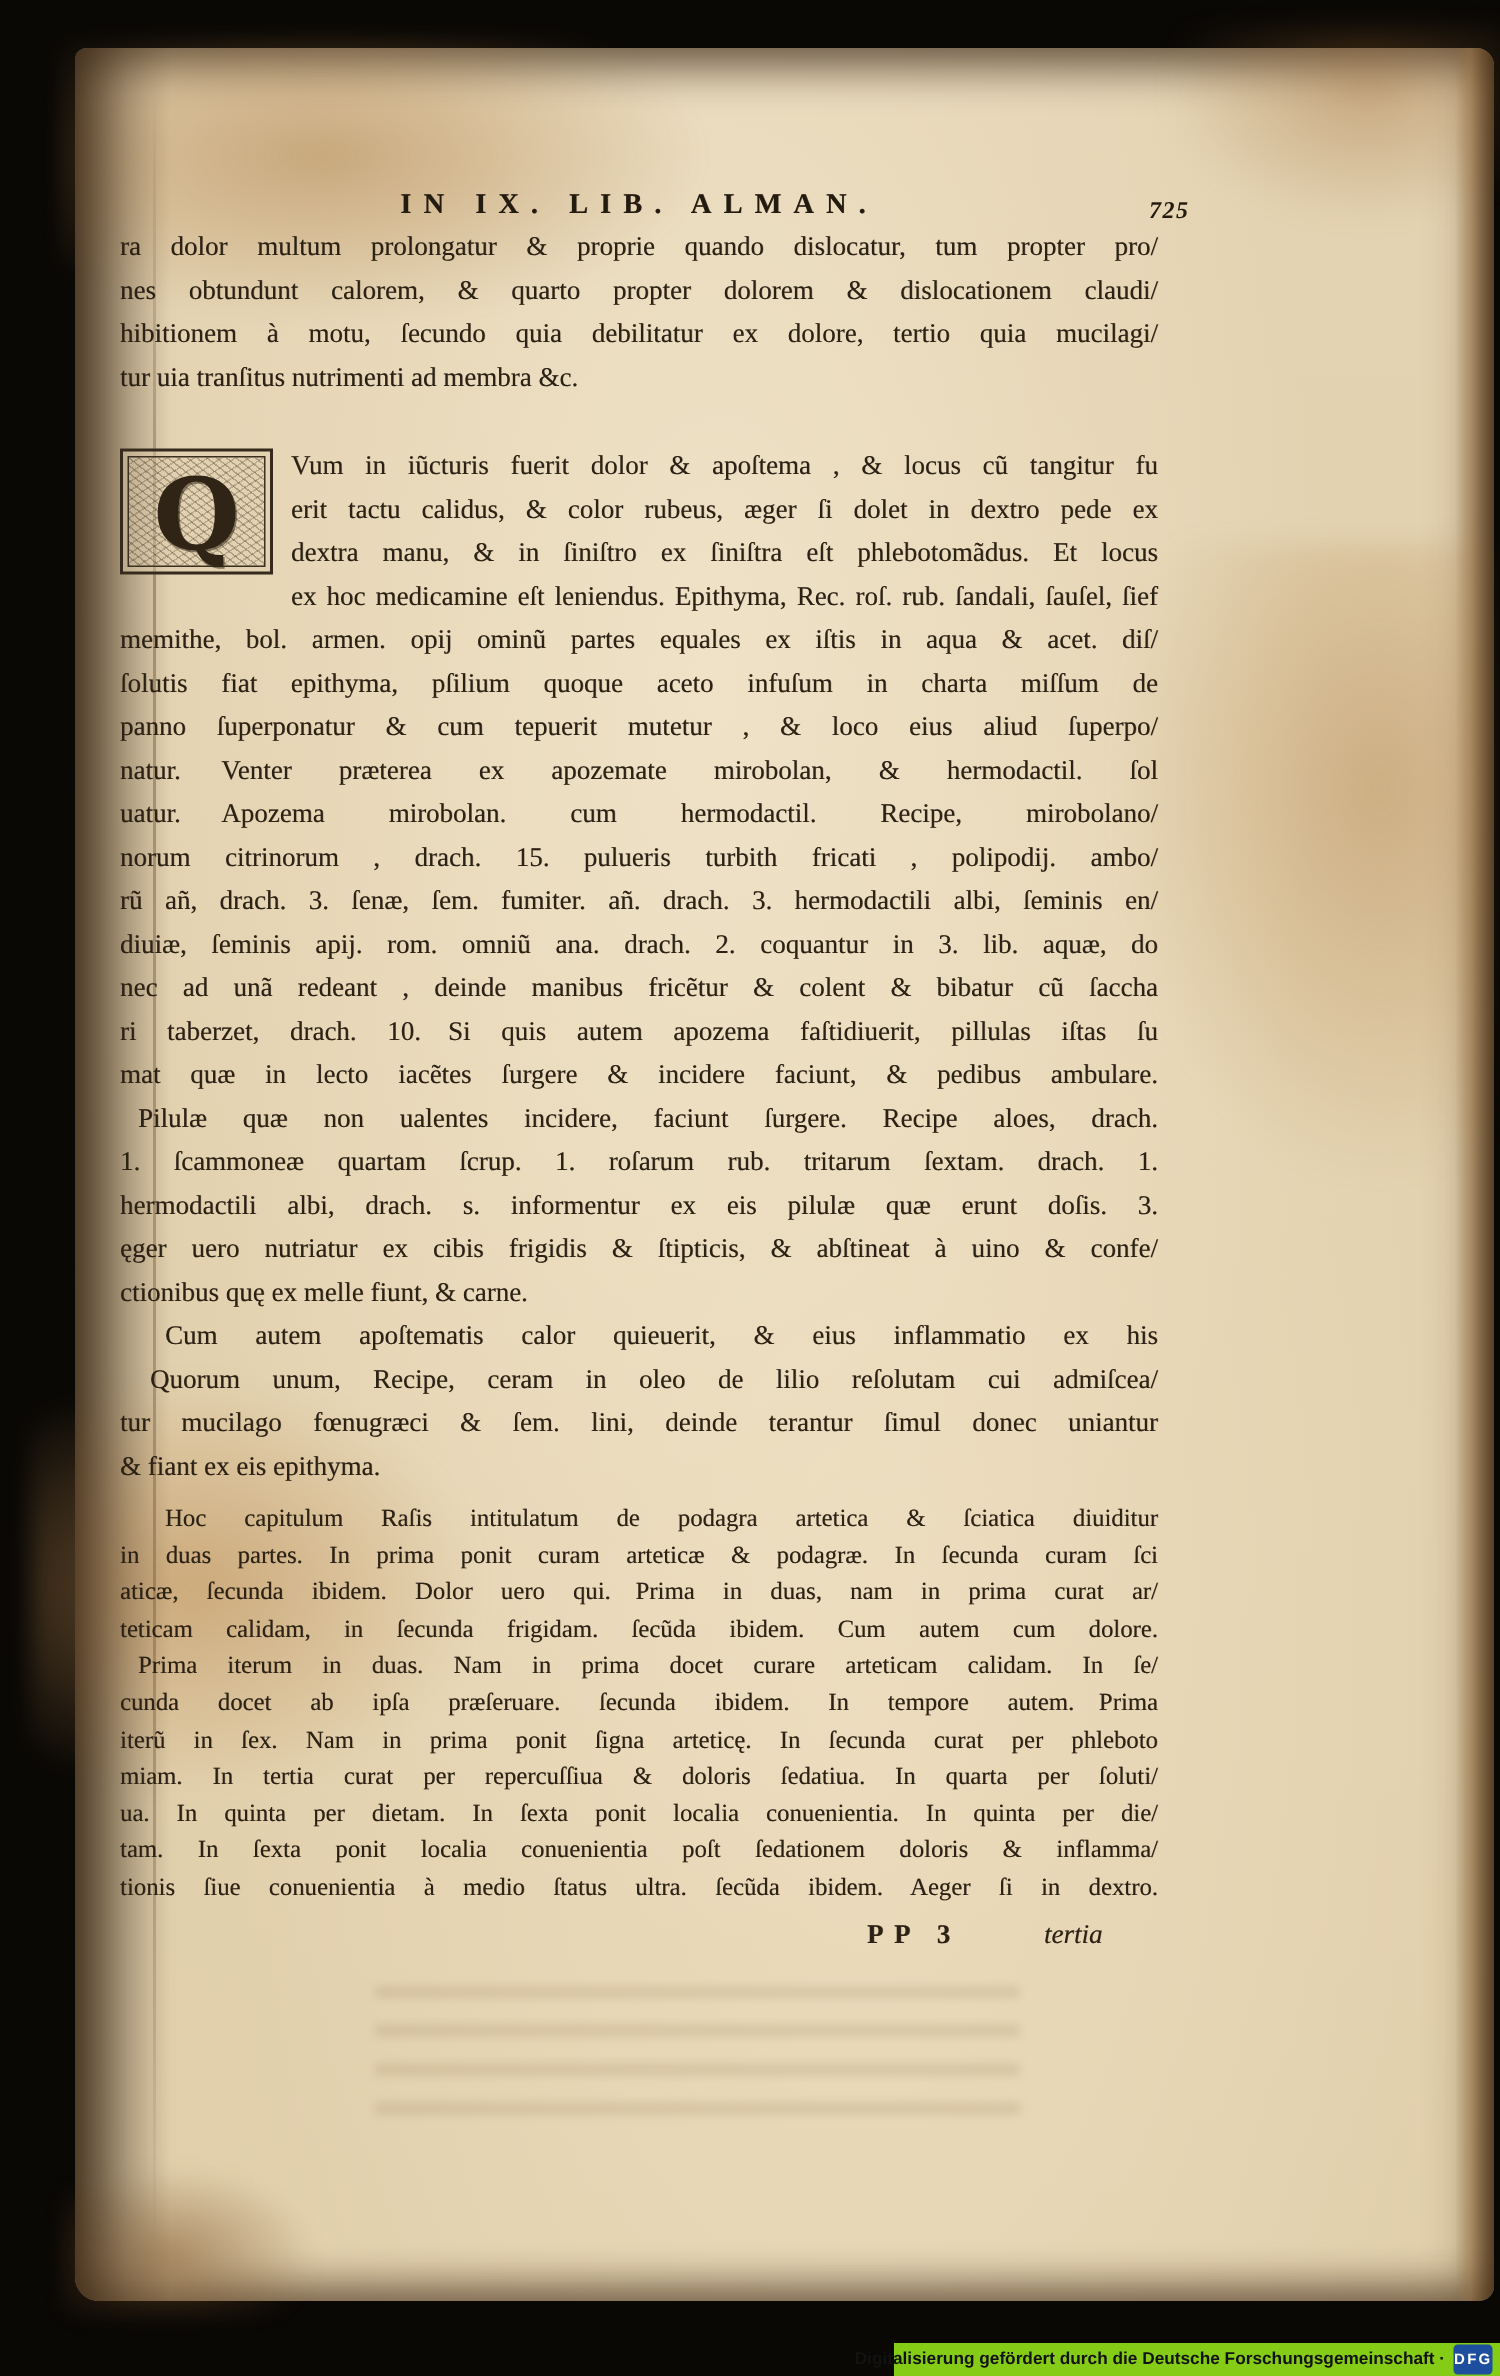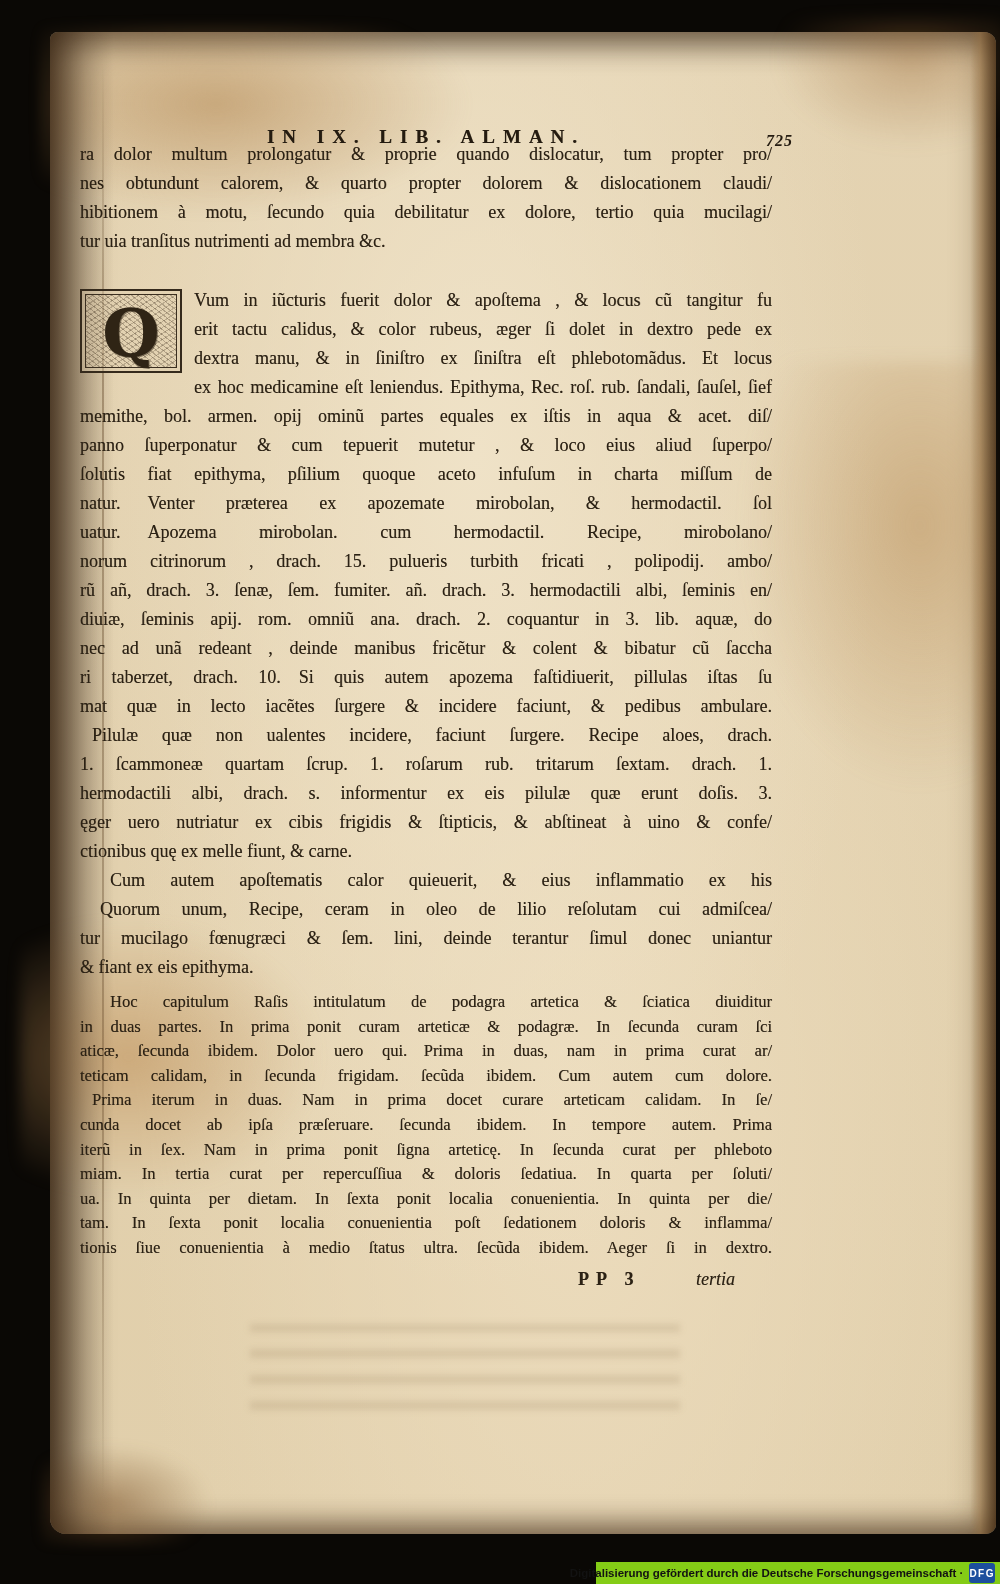--- a/index.html
+++ b/index.html
@@ -70,21 +70,21 @@
   .header .title{
     font-size:19px;font-weight:600;letter-spacing:8px;color:#241b10;
     text-shadow:.3px .3px 0 rgba(36,27,16,.5);
   }
   .pagenum{
     position:absolute;left:716px;top:100px;font-size:16px;font-weight:600;color:#241b10;
     font-style:italic;letter-spacing:1px;
   }
 
   
-  .textcol{position:absolute;left:30px;top:108px;width:692px;
+  .textcol{position:absolute;left:30px;top:118px;width:692px;
     text-shadow:.3px .3px 0 rgba(43,33,20,.45);}
   .line{text-align:justify;text-align-last:justify;}
   .le{text-align-last:left;}
   .main .line{font-size:18px;line-height:29px;}
   .comm .line{font-size:16.5px;line-height:24.6px;}
   .p-intro{margin-bottom:30px;}
   .ind-sm{text-indent:12px;}
   .ind-md{text-indent:20px;}
   .ind-lg{text-indent:30px;}
 
@@ -162,22 +162,22 @@
         <div class="dropcap">
           <div class="dropcap-inner">
             <span class="dropcap-letter">Q</span>
           </div>
         </div>
         <div class="line">Vum in iũcturis fuerit dolor &amp; apoſtema , &amp; locus cũ tangitur fu</div>
         <div class="line">erit tactu calidus, &amp; color rubeus, æger ſi dolet in dextro pede ex</div>
         <div class="line">dextra manu, &amp; in ſiniſtro ex ſiniſtra eſt phlebotomãdus. Et locus</div>
         <div class="line">ex hoc medicamine eſt leniendus. Epithyma, Rec. roſ. rub. ſandali, ſauſel, ſief</div>
         <div class="line">memithe, bol. armen. opij ominũ partes equales ex iſtis in aqua &amp; acet. diſ/</div>
+        <div class="line">ſolutis fiat epithyma, pſilium quoque aceto infuſum in charta miſſum de</div>
         <div class="line">panno ſuperponatur &amp; cum tepuerit mutetur , &amp; loco eius aliud ſuperpo/</div>
-        <div class="line">ſolutis fiat epithyma, pſilium quoque aceto infuſum in charta miſſum de</div>
         <div class="line">natur.   Venter præterea ex apozemate mirobolan, &amp; hermodactil. ſol</div>
         <div class="line">uatur.   Apozema mirobolan. cum hermodactil. Recipe, mirobolano/</div>
         <div class="line">norum citrinorum , drach. 15. pulueris turbith fricati , polipodij. ambo/</div>
         <div class="line">rũ añ, drach. 3. ſenæ, ſem. fumiter. añ. drach. 3. hermodactili albi, ſeminis en/</div>
         <div class="line">diuiæ, ſeminis apij. rom. omniũ ana. drach. 2. coquantur in 3. lib. aquæ, do</div>
         <div class="line">nec ad unã redeant , deinde manibus fricẽtur &amp; colent &amp; bibatur cũ ſaccha</div>
         <div class="line">ri taberzet, drach. 10.  Si quis autem apozema faſtidiuerit, pillulas iſtas ſu</div>
         <div class="line">mat quæ in lecto iacẽtes ſurgere &amp; incidere faciunt, &amp; pedibus ambulare.</div>
       </div>
 

